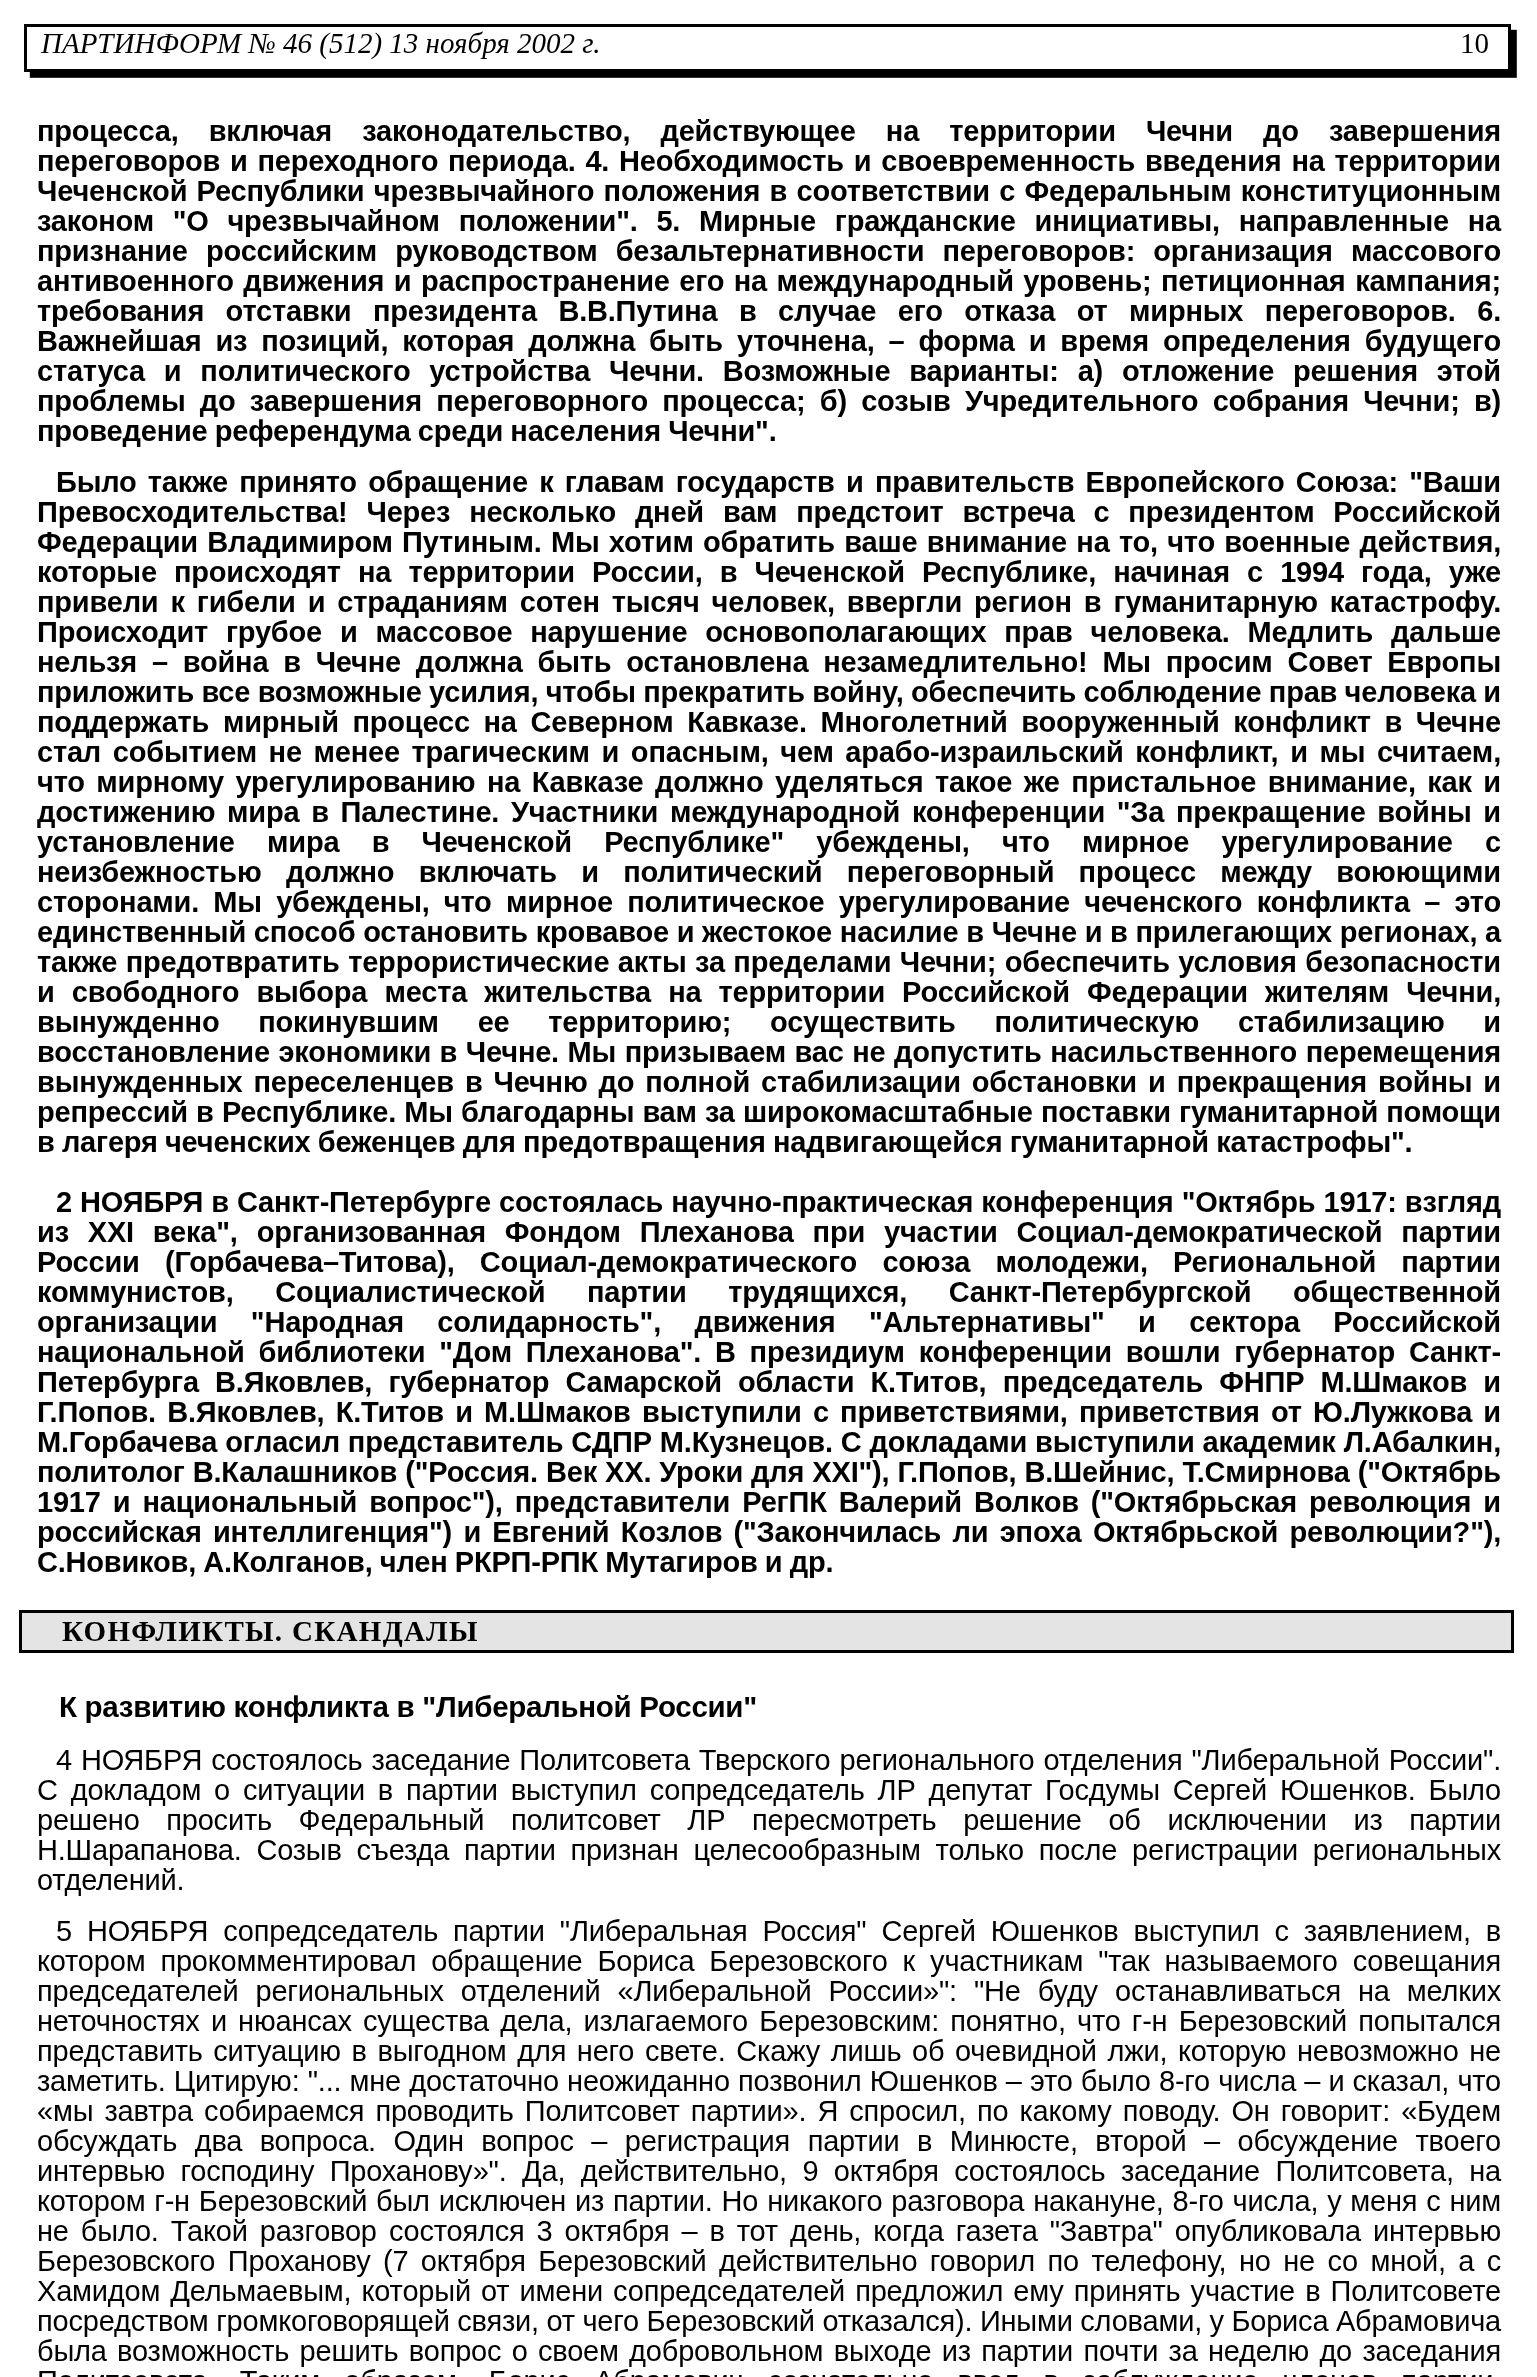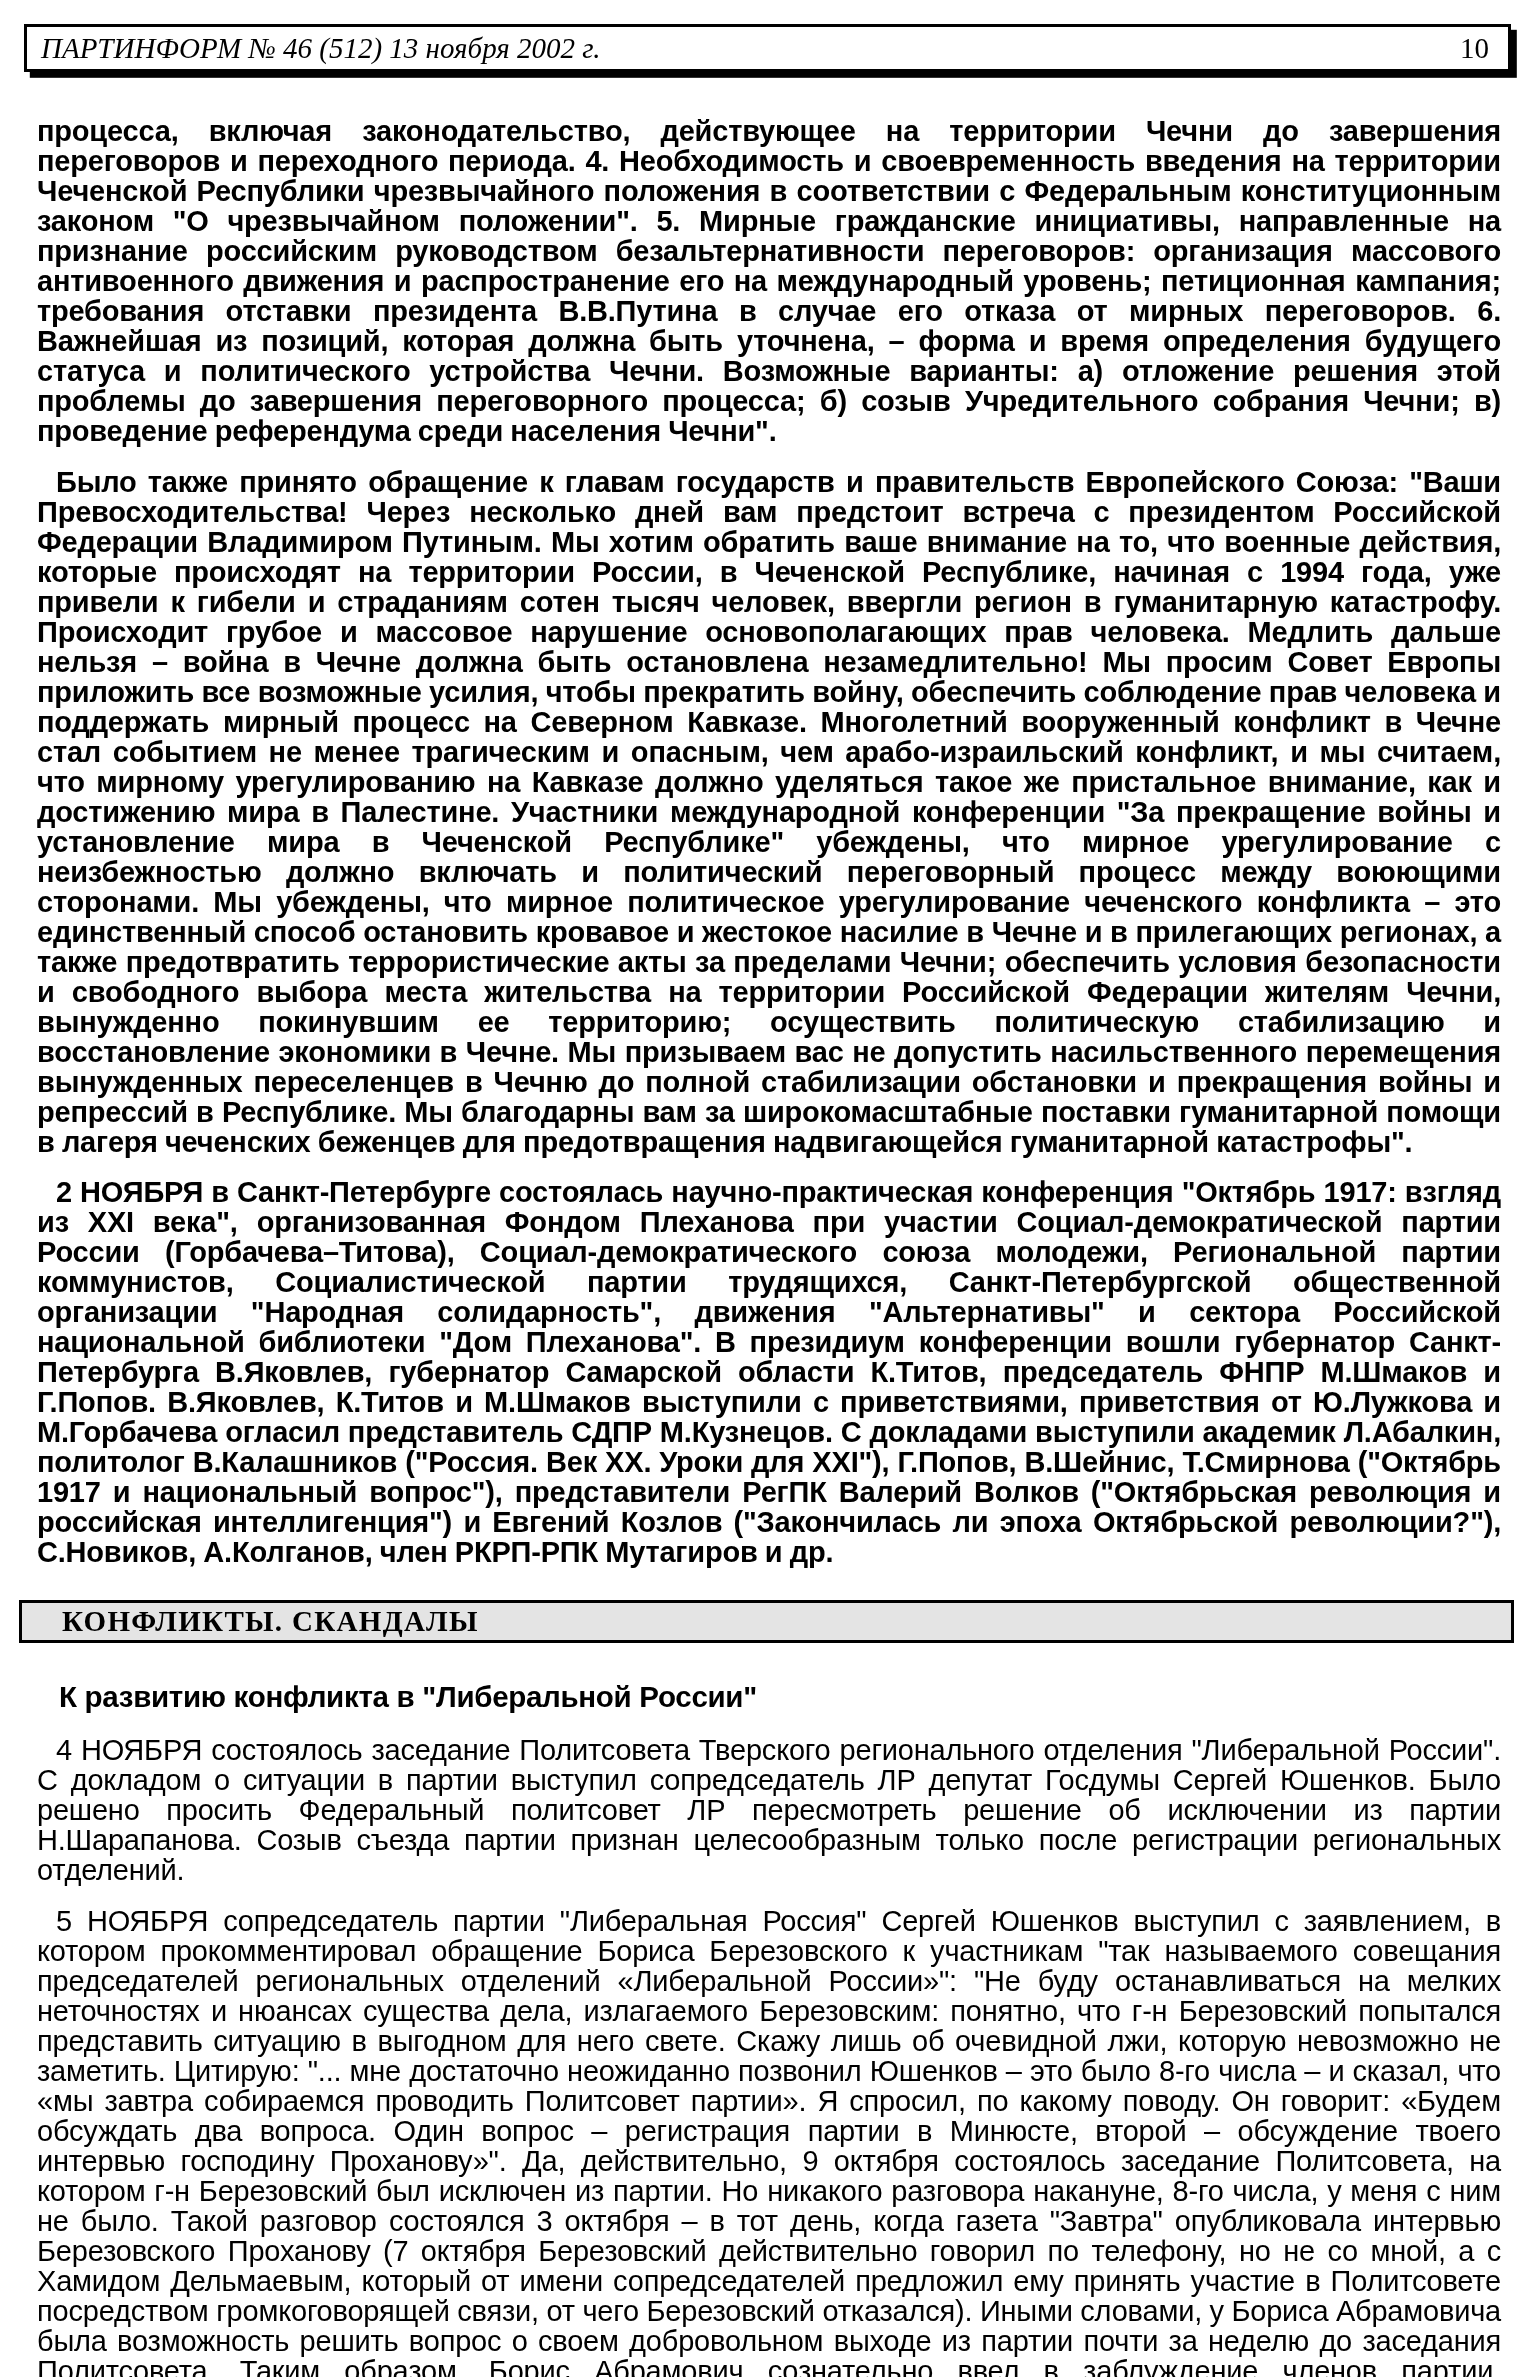--- a/index.html
+++ b/index.html
@@ -14,40 +14,39 @@
   }
   
   .masthead{
     margin:24px 26px 0 24px;
     border:3.2px solid #000;
     box-shadow:5.8px 5.8px 0 #000;
     background:#fff;
     height:42px;
     display:flex;
     justify-content:space-between;
-    align-items:center;
     padding:0 19px 0 14px;
     font-family:"Liberation Serif",serif;
     font-size:29px;
   }
   .mh-title{font-style:italic;white-space:nowrap;}
   .mh-page{font-style:normal;}
   
   .content{margin:44px 36px 0 37px;}
   .content p{
     margin:0;
     font-size:29px;
     line-height:30px;
     text-align:justify;
     letter-spacing:-0.2px;
     word-spacing:-0.6px;
   }
   .content p.b{font-weight:bold;}
   .content p.ind{text-indent:19px;margin-top:21px;}
-  .content p.gap{margin-top:20px;}
+  .content p.gap{margin-top:30px;}
   
   .section-bar{
     margin:33px -13px 8px -18px;
     background:#e4e4e4;
     border:3.8px solid #000;
     height:37px;
     line-height:37px;
     padding-left:40px;
     font-family:"Liberation Serif",serif;
     font-weight:bold;

